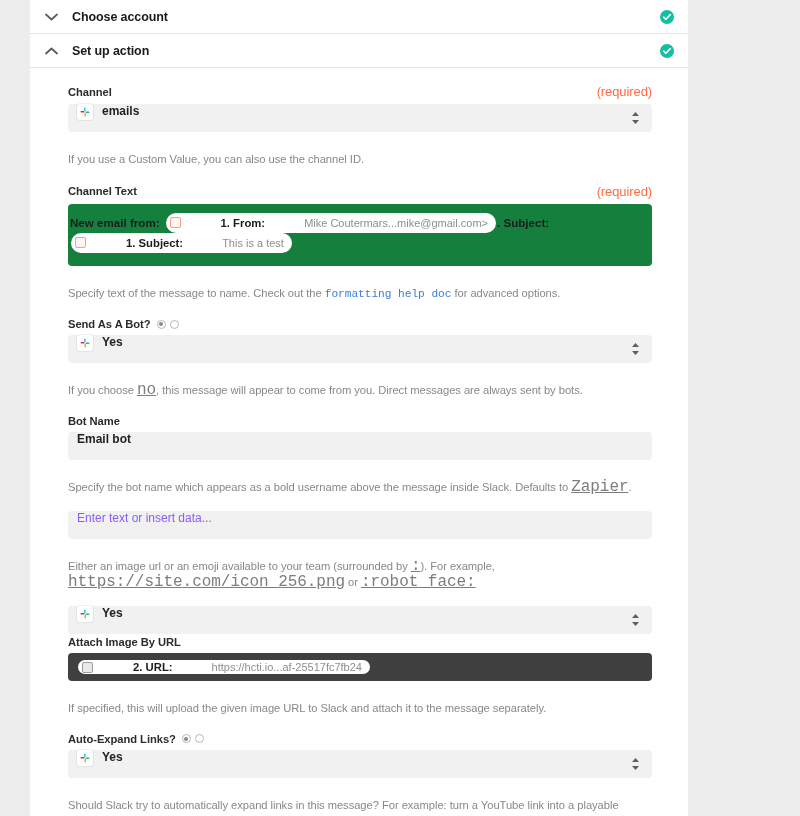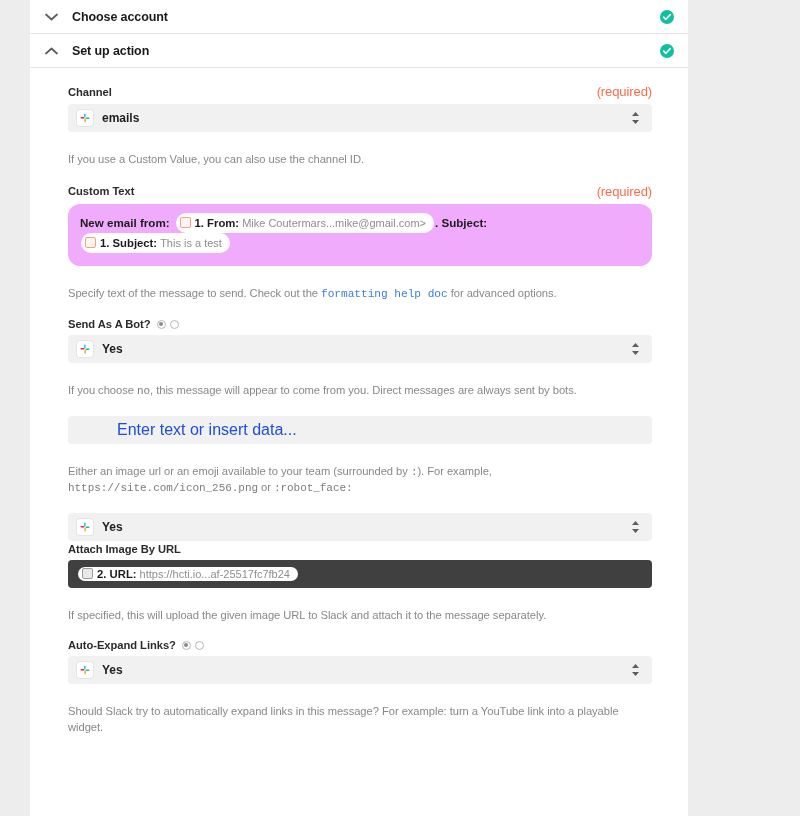--- a/index.html
+++ b/index.html
@@ -94,56 +94,55 @@
     background: #8a8a8a;
   }
 
   
   .control {
     position: relative;
     background: #f1f1f1;
     border-radius: 4px;
     height: 28px;
     display: flex;
-    align-items: center;
+    align-items: flex-start;
     padding: 0 26px 0 9px;
   }
   .control-value {
     font-size: 12px;
     font-weight: bold;
     color: #1f1f1f;
   }
   .control-value.placeholder {
     font-weight: normal;
-    color: #1d4ed8;
-    font-size: 16px;
-    margin-left: 40px;
+    color: #8b5cf6;
+    font-size: 12px;
   }
   .slack-mark {
     width: 16px; height: 16px;
     margin-right: 9px;
     flex: 0 0 16px;
     background: #ffffff;
     border-radius: 3px;
     display: flex; align-items: center; justify-content: center;
     box-shadow: 0 0 0 1px rgba(0,0,0,0.05);
   }
   .stepper {
     position: absolute;
     right: 12px; top: 50%;
     transform: translateY(-50%);
     width: 9px; height: 14px;
   }
 
   
   .msgbox {
-    background: #f0abfc;
-    border-radius: 12px;
+    background: #15803d;
+    border-radius: 4px;
     min-height: 62px;
-    padding: 9px 10px 10px 12px;
+    padding: 9px 10px 10px 2px;
   }
   .msgline {
     display: flex;
     align-items: center;
     flex-wrap: wrap;
     line-height: 18px;
   }
   .msg-static {
     font-size: 11.6px;
     font-weight: bold;
@@ -151,20 +150,21 @@
     white-space: pre;
   }
   .token {
     display: inline-flex;
     align-items: center;
     background: #ffffff;
     border-radius: 10px;
     padding: 1px 8px 1px 4px;
     margin: 0 1px;
     max-width: 100%;
+    gap: 36px;
   }
   .token-ico {
     width: 11px; height: 11px;
     flex: 0 0 11px;
     margin-right: 4px;
     border-radius: 2px;
     display: block;
   }
   .token-ico.orange { border: 1px solid #f5a182; background: #fff6f2; }
   .token-ico.gray   { border: 1px solid #9b9b9b; background: #e9e9e9; }
@@ -196,22 +196,23 @@
   
   .help {
     font-size: 11.2px;
     color: #888888;
     line-height: 15.5px;
     margin: 20px 0 16px 0;
     letter-spacing: -0.05px;
   }
   .mono {
     font-family: "Liberation Mono", "DejaVu Sans Mono", monospace;
-    font-size: 11px;
+    font-size: 16px;
     color: #7d7d7d;
+    text-decoration: underline;
   }
   .link { color: #3b7ddd; text-decoration: none; font-family: Liberation Mono, monospace; }
 </style>
 </head>
 <body>
 
 <div class="page">
   <div class="card">
 
     <div class="section-head">
@@ -266,21 +267,21 @@
                 <path d="M4.5 1 L8 5 L1 5 Z" fill="#5e5e5e"></path>
                 <path d="M4.5 13 L8 9 L1 9 Z" fill="#5e5e5e"></path>
               </svg>
           </span>
         </div>
         <div class="help">If you use a Custom Value, you can also use the channel ID.</div>
       </div>
 
       <div class="field">
         <div class="label-row">
-          <span class="field-label">Custom Text</span>
+          <span class="field-label">Channel Text</span>
           <span class="required">(required)</span>
         </div>
         <div class="msgbox">
           <div class="msgline">
             <span class="msg-static">New email from:</span>
             <span style="width:5px"></span>
             <span class="token">
               <span class="token-ico orange"></span>
               <span class="token-key">1. From:</span>
               <span class="token-val">Mike Coutermars...mike@gmail.com&gt;</span>
@@ -288,21 +289,21 @@
             <span class="msg-static">. Subject:</span>
             <span style="width:5px"></span>
             <span class="token">
               <span class="token-ico orange"></span>
               <span class="token-key">1. Subject:</span>
               <span class="token-val">This is a test</span>
             </span>
           </div>
         </div>
         <div class="help">
-          <span>Specify text of the message to send. Check out the </span><a class="link" href="#">formatting help doc</a><span> for advanced options.</span>
+          <span>Specify text of the message to name. Check out the </span><a class="link" href="#">formatting help doc</a><span> for advanced options.</span>
         </div>
       </div>
 
       <div class="field">
         <div class="label-row">
           <span class="field-label">Send As A Bot?</span>
           <span class="radios">
             <span class="radio-dot on"></span>
             <span class="radio-dot"></span>
           </span>
@@ -322,20 +323,31 @@
                 <path d="M4.5 1 L8 5 L1 5 Z" fill="#5e5e5e"></path>
                 <path d="M4.5 13 L8 9 L1 9 Z" fill="#5e5e5e"></path>
               </svg>
           </span>
         </div>
         <div class="help">
           <span>If you choose </span><span class="mono">no</span><span>, this message will appear to come from you. Direct messages are always sent by bots.</span>
         </div>
       </div>
 
+      <div class="field">
+        <div class="label-row">
+          <span class="field-label">Bot Name</span>
+        </div>
+        <div class="control">
+          <span class="control-value">Email bot</span>
+        </div>
+        <div class="help">
+          <span>Specify the bot name which appears as a bold username above the message inside Slack. Defaults to </span><span class="mono">Zapier</span><span>.</span>
+        </div>
+      </div>
 
       <div class="field">
         <div class="control">
           <span class="control-value placeholder">Enter text or insert data...</span>
         </div>
         <div class="help">
           <span>Either an image url or an emoji available to your team (surrounded by </span><span class="mono">:</span><span>). For example, </span><span class="mono">https://site.com/icon_256.png</span><span> or </span><span class="mono">:robot_face:</span>
         </div>
       </div>
 

